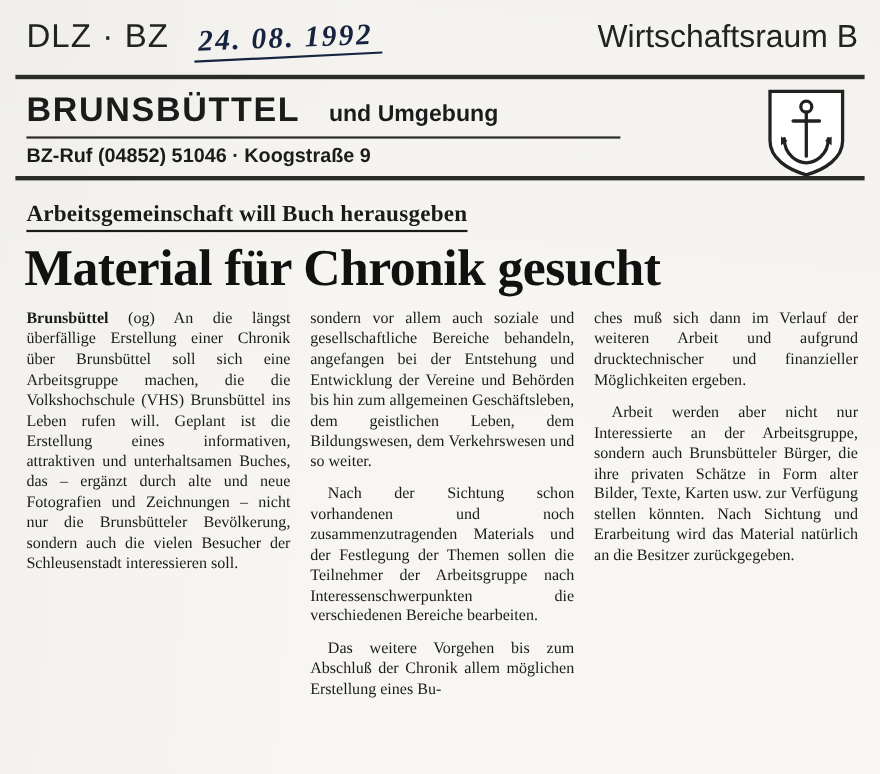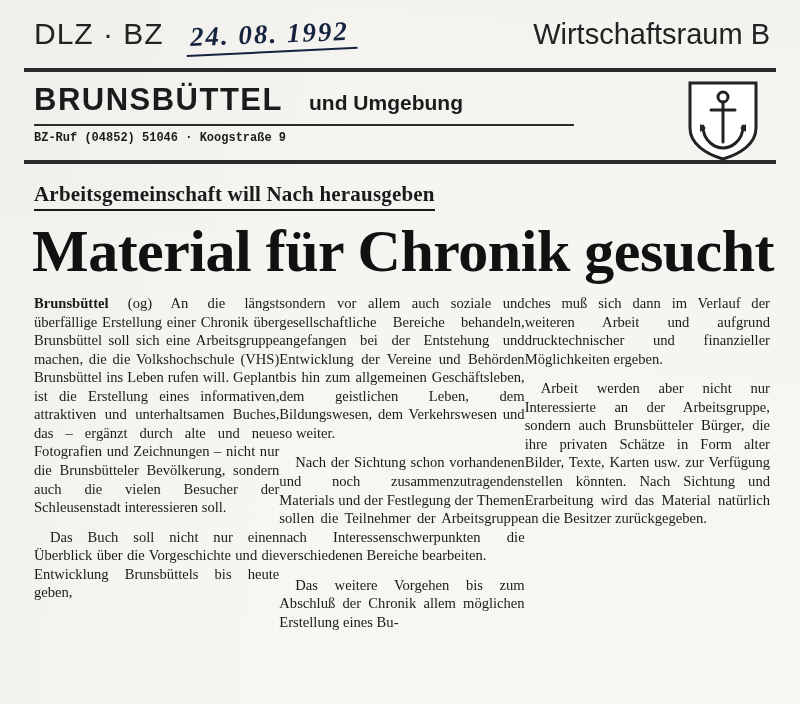--- a/index.html
+++ b/index.html
@@ -16,21 +16,21 @@
   }
   .page {
     position: relative;
     width: 800px;
     height: 704px;
     background: #f7f6f2;
     background-image:
       linear-gradient(95deg, rgba(0,0,0,0.02) 0%, rgba(0,0,0,0) 40%),
       linear-gradient(185deg, rgba(0,0,0,0.015) 0%, rgba(0,0,0,0) 60%);
     box-sizing: border-box;
-    padding: 0 24px;
+    padding: 0 14px;
   }
 
   
   .masthead {
     position: relative;
     height: 62px;
     display: flex;
     align-items: center;
     padding: 6px 4px 0 10px;
     box-sizing: border-box;
@@ -103,22 +103,22 @@
     color: #1b1b1b;
     margin-left: 22px;
   }
   .town-rule {
     height: 2px;
     background: #2b2b2b;
     width: 540px;
     margin: 6px 0 5px 0;
   }
   .contact {
-    font-family: Liberation Mono, monospace;
-    font-size: 12px;
+    font-family: Liberation Sans, sans-serif;
+    font-size: 18px;
     font-weight: bold;
     color: #1b1b1b;
   }
 
   
   .crest {
     position: absolute;
     right: 16px;
     top: 8px;
     width: 74px;
@@ -133,31 +133,31 @@
     font-weight: bold;
     margin: 18px 0 0 10px;
     display: inline-block;
     border-bottom: 2px solid #1a1a1a;
     padding-bottom: 2px;
     letter-spacing: 0.2px;
   }
   .headline {
     font-family: "Liberation Serif", serif;
     font-weight: bold;
-    font-size: 60px;
+    font-size: 47px;
     letter-spacing: -0.5px;
     margin: 10px 0 12px 8px;
     line-height: 1.02;
     color: #111;
   }
 
   
   .columns {
     display: flex;
-    gap: 0;
+    gap: 18px;
     padding: 0 6px 0 10px;
     box-sizing: border-box;
   }
   .col {
     width: 246px;
     font-size: 14.6px;
     line-height: 1.27;
     text-align: justify;
     text-justify: inter-word;
     hyphens: manual;
@@ -202,28 +202,27 @@
           <line x1="25" y1="30" x2="49" y2="30"></line>
           <path d="M17 46 C17 62 30 68 37 68 C44 68 57 62 57 46"></path>
           <circle cx="37" cy="17" r="5"></circle>
         </g>
         <path d="M14 44 L20 48 L14 52 Z" fill="#222"></path>
         <path d="M60 44 L54 48 L60 52 Z" fill="#222"></path>
       </svg>
     </div>
   </div>
 
-  <div class="kicker">Arbeitsgemeinschaft will Nach herausgeben</div>
+  <div class="kicker">Arbeitsgemeinschaft will Buch herausgeben</div>
   <div class="headline">Material für Chronik gesucht</div>
 
   <div class="columns">
 
     <div class="col">
       <p class="first"><span class="lead-name">Brunsbüttel</span> <span>(og)</span><span> An die längst überfällige Erstellung einer Chronik über Brunsbüttel soll sich eine Arbeitsgruppe machen, die die Volkshochschule (VHS) Brunsbüttel ins Leben rufen will. Geplant ist die Erstellung eines informativen, attraktiven und unterhaltsamen Buches, das – ergänzt durch alte und neue Fotografien und Zeichnungen – nicht nur die Brunsbütteler Bevölkerung, sondern auch die vielen Besucher der Schleusenstadt interessieren soll.</span></p>
-      <p>Das Buch soll nicht nur einen Überblick über die Vorgeschichte und die Entwicklung Brunsbüttels bis heute geben,</p>
     </div>
 
     <div class="col mid-col">
       <p class="first">sondern vor allem auch soziale und gesellschaftliche Bereiche behandeln, angefangen bei der Entstehung und Entwicklung der Vereine und Behörden bis hin zum allgemeinen Geschäftsleben, dem geistlichen Leben, dem Bildungswesen, dem Verkehrswesen und so weiter.</p>
       <p>Nach der Sichtung schon vorhandenen und noch zusammenzutragenden Materials und der Festlegung der Themen sollen die Teilnehmer der Arbeitsgruppe nach Interessenschwerpunkten die verschiedenen Bereiche bearbeiten.</p>
       <p>Das weitere Vorgehen bis zum Abschluß der Chronik allem möglichen Erstellung eines Bu-</p>
     </div>
 
     <div class="col">
       <p class="first">ches muß sich dann im Verlauf der weiteren Arbeit und aufgrund drucktechnischer und finanzieller Möglichkeiten ergeben.</p>

